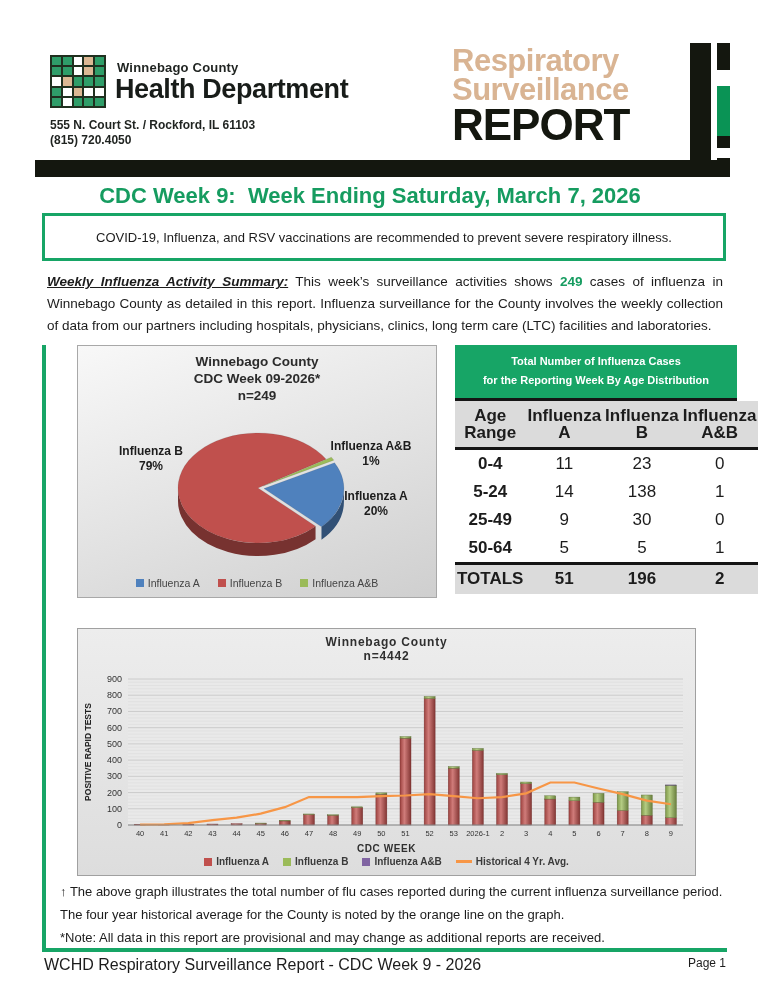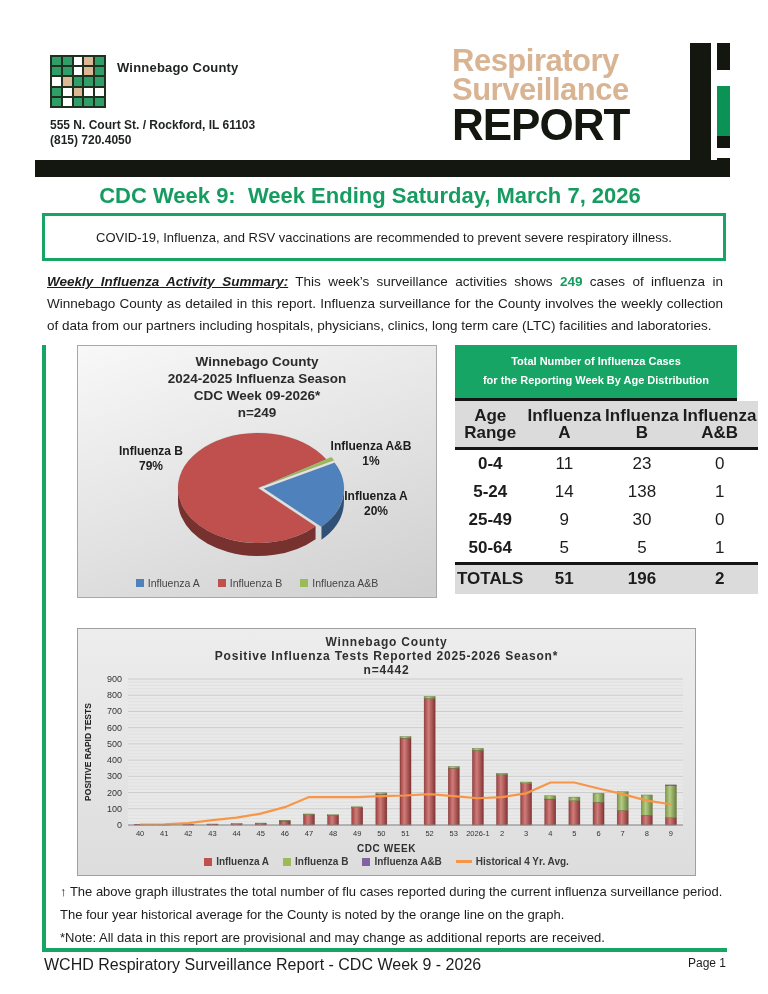--- a/index.html
+++ b/index.html
@@ -110,20 +110,21 @@
       <i style="background: rgb(220, 184, 148);"></i>
       <i style="background: rgb(255, 255, 255);"></i>
       <i style="background: rgb(255, 255, 255);"></i>
       <i style="background: rgb(47, 158, 105);"></i>
       <i style="background: rgb(255, 255, 255);"></i>
       <i style="background: rgb(47, 158, 105);"></i>
       <i style="background: rgb(47, 158, 105);"></i>
       <i style="background: rgb(47, 158, 105);"></i>
     </div>
   <div class="org-small">Winnebago County</div>
+  <div class="org-large">Health Department</div>
   <div class="contact">
     <div>555 N. Court St. / Rockford, IL 61103</div>
     <div>(815) 720.4050</div>
     <div class="site">publichealth.wincoil.gov</div>
   </div>
 
   <div class="banner">
     <div class="tan">Respiratory</div>
     <div class="tan">Surveillance</div>
     <div class="blk">REPORT</div>
@@ -150,21 +151,20 @@
     <span>This week’s surveillance activities shows</span>
     <span class="green-bold">249</span>
     <span>cases of influenza in Winnebago County as detailed in this report.  Influenza surveillance for the County involves the weekly collection of data from our partners including hospitals, physicians, clinics, long term care (LTC) facilities and laboratories.</span>
   </p>
 
   <div class="vline"></div>
 
   <div class="pie-panel">
     <div class="pie-title">
       <div>Winnebago County</div>
-      <div>2024-2025 Influenza Season</div>
       <div>CDC Week 09-2026*</div>
       <div>n=249</div>
     </div>
     <svg class="pie-svg" width="346" height="150">
         <path d="M258.94160841244945,62.57408904146027 A80,55 0 0 1 236.48879243954156,100.7802994167051 L236.48879243954156,113.7802994167051 A80,55 0 0 0 258.94160841244945,75.57408904146027 Z" fill="rgb(49,80,117)"></path>
         <path d="M230.5471840270921,100.20621037524484 A80,55 0 0 1 93,62.00000000000001 L93,75 A80,55 0 0 0 230.5471840270921,113.20621037524484 Z" fill="rgb(119,50,48)"></path>
         <path d="M178.94160841244943,62.57408904146027 L249.57741584116357,36.753153088236274 A80,55 0 0 1 236.48879243954156,100.7802994167051 Z" fill="#4F81BD" stroke="rgba(60,60,60,.25)" stroke-width="0.5"></path>
         <path d="M173,62 L230.5471840270921,100.20621037524484 A80,55 0 1 1 241.13815473144382,33.180775171645664 Z" fill="#C0504D" stroke="rgba(60,60,60,.25)" stroke-width="0.5"></path>
         <path d="M178.20659272021356,59.949982410761336 L246.34474745165738,31.130757582406996 A80,55 0 0 1 248.84240014892777,34.12904645753743 Z" fill="#9BBB59" stroke="rgba(60,60,60,.25)" stroke-width="0.5"></path>
       </svg>
@@ -243,21 +243,20 @@
           <td>196</td>
           <td>2</td>
         </tr>
       </tfoot>
     </table>
   </div>
 
   <div class="bar-panel">
     <div class="bar-title">
       <div>Winnebago County</div>
-      <div>Positive Influenza Tests Reported 2025-2026 Season*</div>
       <div>n=4442</div>
     </div>
     <svg class="bar-svg" width="619" height="168">
         <rect x="50" y="4" width="555" height="146" fill="#e9e9e9"></rect>
         <line x1="50" y1="146.75555555555556" x2="605" y2="146.75555555555556" stroke="#dcdcdc" stroke-width="0.6"></line>
         <line x1="50" y1="143.51111111111112" x2="605" y2="143.51111111111112" stroke="#dcdcdc" stroke-width="0.6"></line>
         <line x1="50" y1="140.26666666666668" x2="605" y2="140.26666666666668" stroke="#dcdcdc" stroke-width="0.6"></line>
         <line x1="50" y1="137.0222222222222" x2="605" y2="137.0222222222222" stroke="#dcdcdc" stroke-width="0.6"></line>
         <line x1="50" y1="130.53333333333333" x2="605" y2="130.53333333333333" stroke="#dcdcdc" stroke-width="0.6"></line>
         <line x1="50" y1="127.28888888888889" x2="605" y2="127.28888888888889" stroke="#dcdcdc" stroke-width="0.6"></line>

